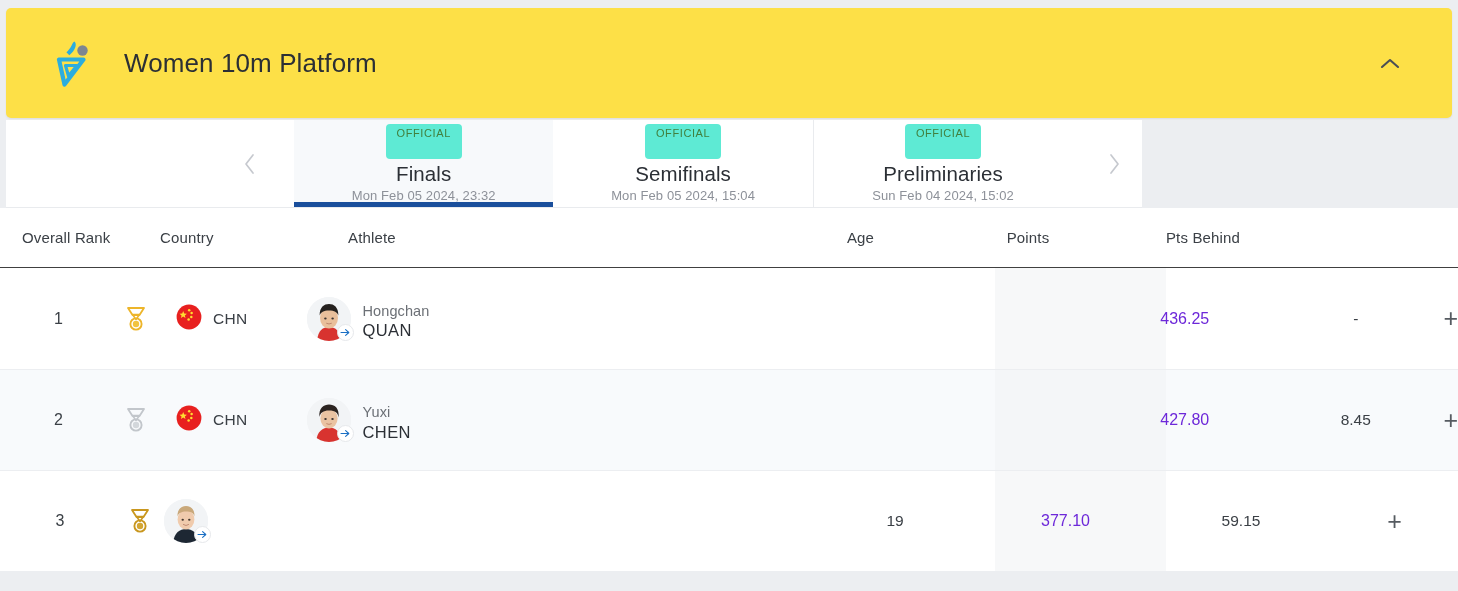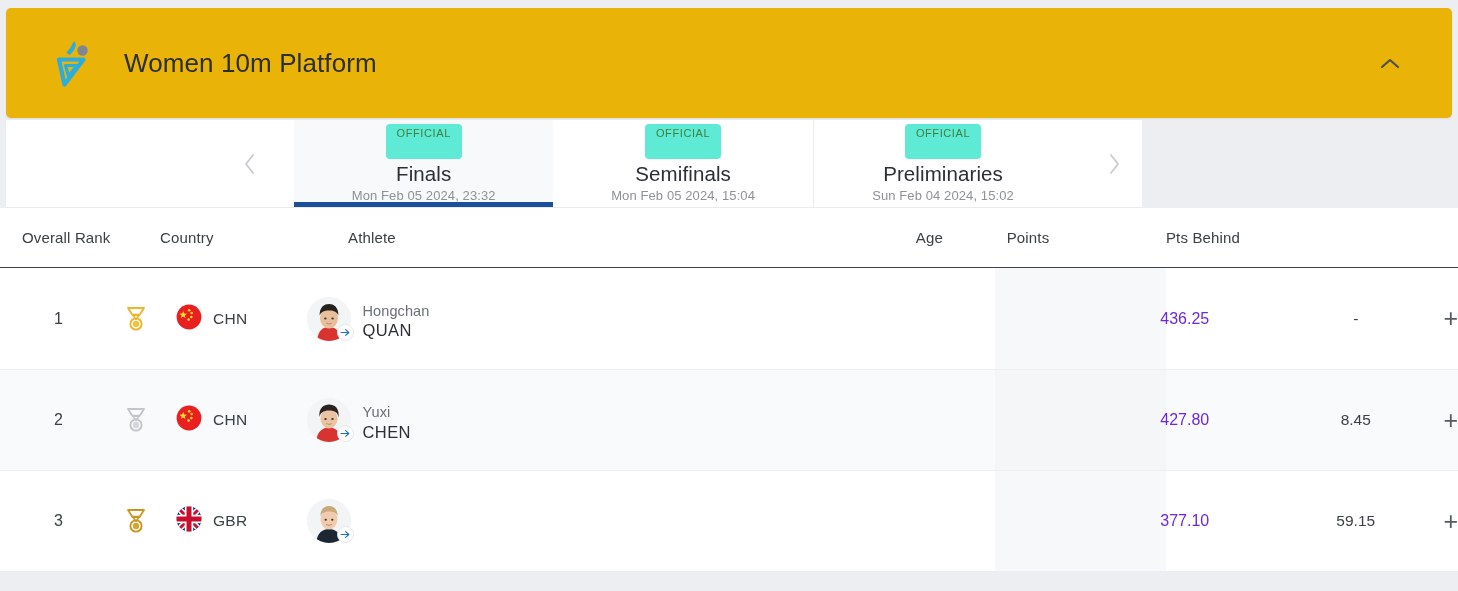--- a/index.html
+++ b/index.html
@@ -7,21 +7,21 @@
     width: 1458px; height: 591px;
     background: #eceef1;
     font-family: "Liberation Sans", sans-serif;
     -webkit-font-smoothing: antialiased;
   }
   .page { position: relative; width: 1458px; height: 591px; overflow: hidden; }
 
   
   .header-card {
     position: absolute; left: 6px; top: 8px; width: 1446px; height: 110px;
-    background: #eab308; border-radius: 5px;
+    background: #fde047; border-radius: 5px;
     box-shadow: 0 1px 2px rgba(0,0,0,0.07);
     display: flex; align-items: center;
   }
   .logo-wrap { margin-left: 44px; width: 44px; height: 48px; position: relative; }
   .header-title {
     margin-left: 30px; font-size: 26px; color: #2b2f35; letter-spacing: 0.1px;
     font-weight: 400;
   }
   .collapse-btn {
     position: absolute; right: 48px; top: 50%; transform: translateY(-50%);
@@ -84,21 +84,21 @@
   .c-athlete{ width: 650px; display: flex; align-items: flex-end; padding-left: 4px; }
   .c-age    { width: 170px; text-align: center; }
   .c-points { width: 171px; text-align: center; position: relative; z-index: 2; }
   .c-behind { width: 180px; text-align: center; }
   .c-plus   { flex: 1; display: flex; justify-content: center; }
 
   
   .h-rank   { width: 160px; padding-left: 22px; }
   .h-country{ width: 188px; }
   .h-athlete{ width: 430px; }
-  .h-age    { width: 165px; text-align: right; }
+  .h-age    { width: 165px; text-align: center; }
   .h-points { width: 170px; text-align: center; }
   .h-behind { width: 180px; text-align: center; }
   .h-rest   { flex: 1; }
 
   .rank-num { font-size: 16px; color: #3b4046; }
   .ctry { font-size: 15.5px; color: #3b4046; margin-left: 11px; letter-spacing: 0.4px; }
   .age-val, .behind-val { font-size: 15.5px; color: #3b4046; }
   .points-val { font-size: 16px; color: #6d28d9; }
 
   
@@ -302,39 +302,20 @@
       <div class="pointsbg"></div>
       <div class="c-rank"><span class="rank-num">3</span></div>
       <div class="c-medal">
         <svg width="24" height="28" viewBox="0 0 24 28">
           <path d="M4 3 L20 3 L15.5 10 L8.5 10 Z" fill="none" stroke="#c9971f" stroke-width="1.8" stroke-linejoin="round"></path>
           <path d="M8.5 9.5 L15.5 9.5 L12 14.5 Z" fill="none" stroke="#c9971f" stroke-width="1.5" stroke-linejoin="round"></path>
           <circle cx="12" cy="19" r="5.6" fill="none" stroke="#c9971f" stroke-width="1.9"></circle>
           <circle cx="12" cy="19" r="3.2" fill="#d3a633"></circle>
         </svg>
       </div>
-      <div class="c-flagwrap">
-        <span>
-          <svg width="26" height="26" viewBox="0 0 26 26">
-            <defs>
-                <clipPath id="gbrclip">
-                  <circle cx="13" cy="13" r="12.4"></circle>
-                </clipPath>
-              </defs>
-            <g clip-path="url(#gbrclip)">
-              <rect x="0" y="0" width="26" height="26" fill="#012169"></rect>
-              <path d="M0 0 L26 26 M26 0 L0 26" stroke="#ffffff" stroke-width="6"></path>
-              <path d="M0 0 L26 26 M26 0 L0 26" stroke="#c8102e" stroke-width="3"></path>
-              <path d="M13 0 V26 M0 13 H26" stroke="#ffffff" stroke-width="8.5"></path>
-              <path d="M13 0 V26 M0 13 H26" stroke="#c8102e" stroke-width="5"></path>
-            </g>
-          </svg>
-        </span>
-        <span class="ctry">GBR</span>
-      </div>
       <div class="c-athlete">
         <div class="avatar">
           <div class="clip">
             <svg width="44" height="44" viewBox="0 0 44 44">
               <rect width="44" height="44" fill="#f2f4f6"></rect>
               <path d="M9 44 C10 33.5 16 30 22 30 C28 30 34 33.5 35 44 Z" fill="#1d2733"></path>
               <ellipse cx="22" cy="20.5" rx="8.4" ry="10" fill="#f0cbad"></ellipse>
               <path d="M13.4 17.5 C13.4 9.5 17.6 7 22 7 C26.6 7 30.6 9.6 30.6 17.5 C29.6 13.6 26.6 12.4 22 12.4 C17.6 12.4 14.6 13.8 13.4 17.5 Z" fill="#c9a87a"></path>
               <ellipse cx="18.7" cy="20.8" rx="1.2" ry="1" fill="#44372e"></ellipse>
               <ellipse cx="25.3" cy="20.8" rx="1.2" ry="1" fill="#44372e"></ellipse>

